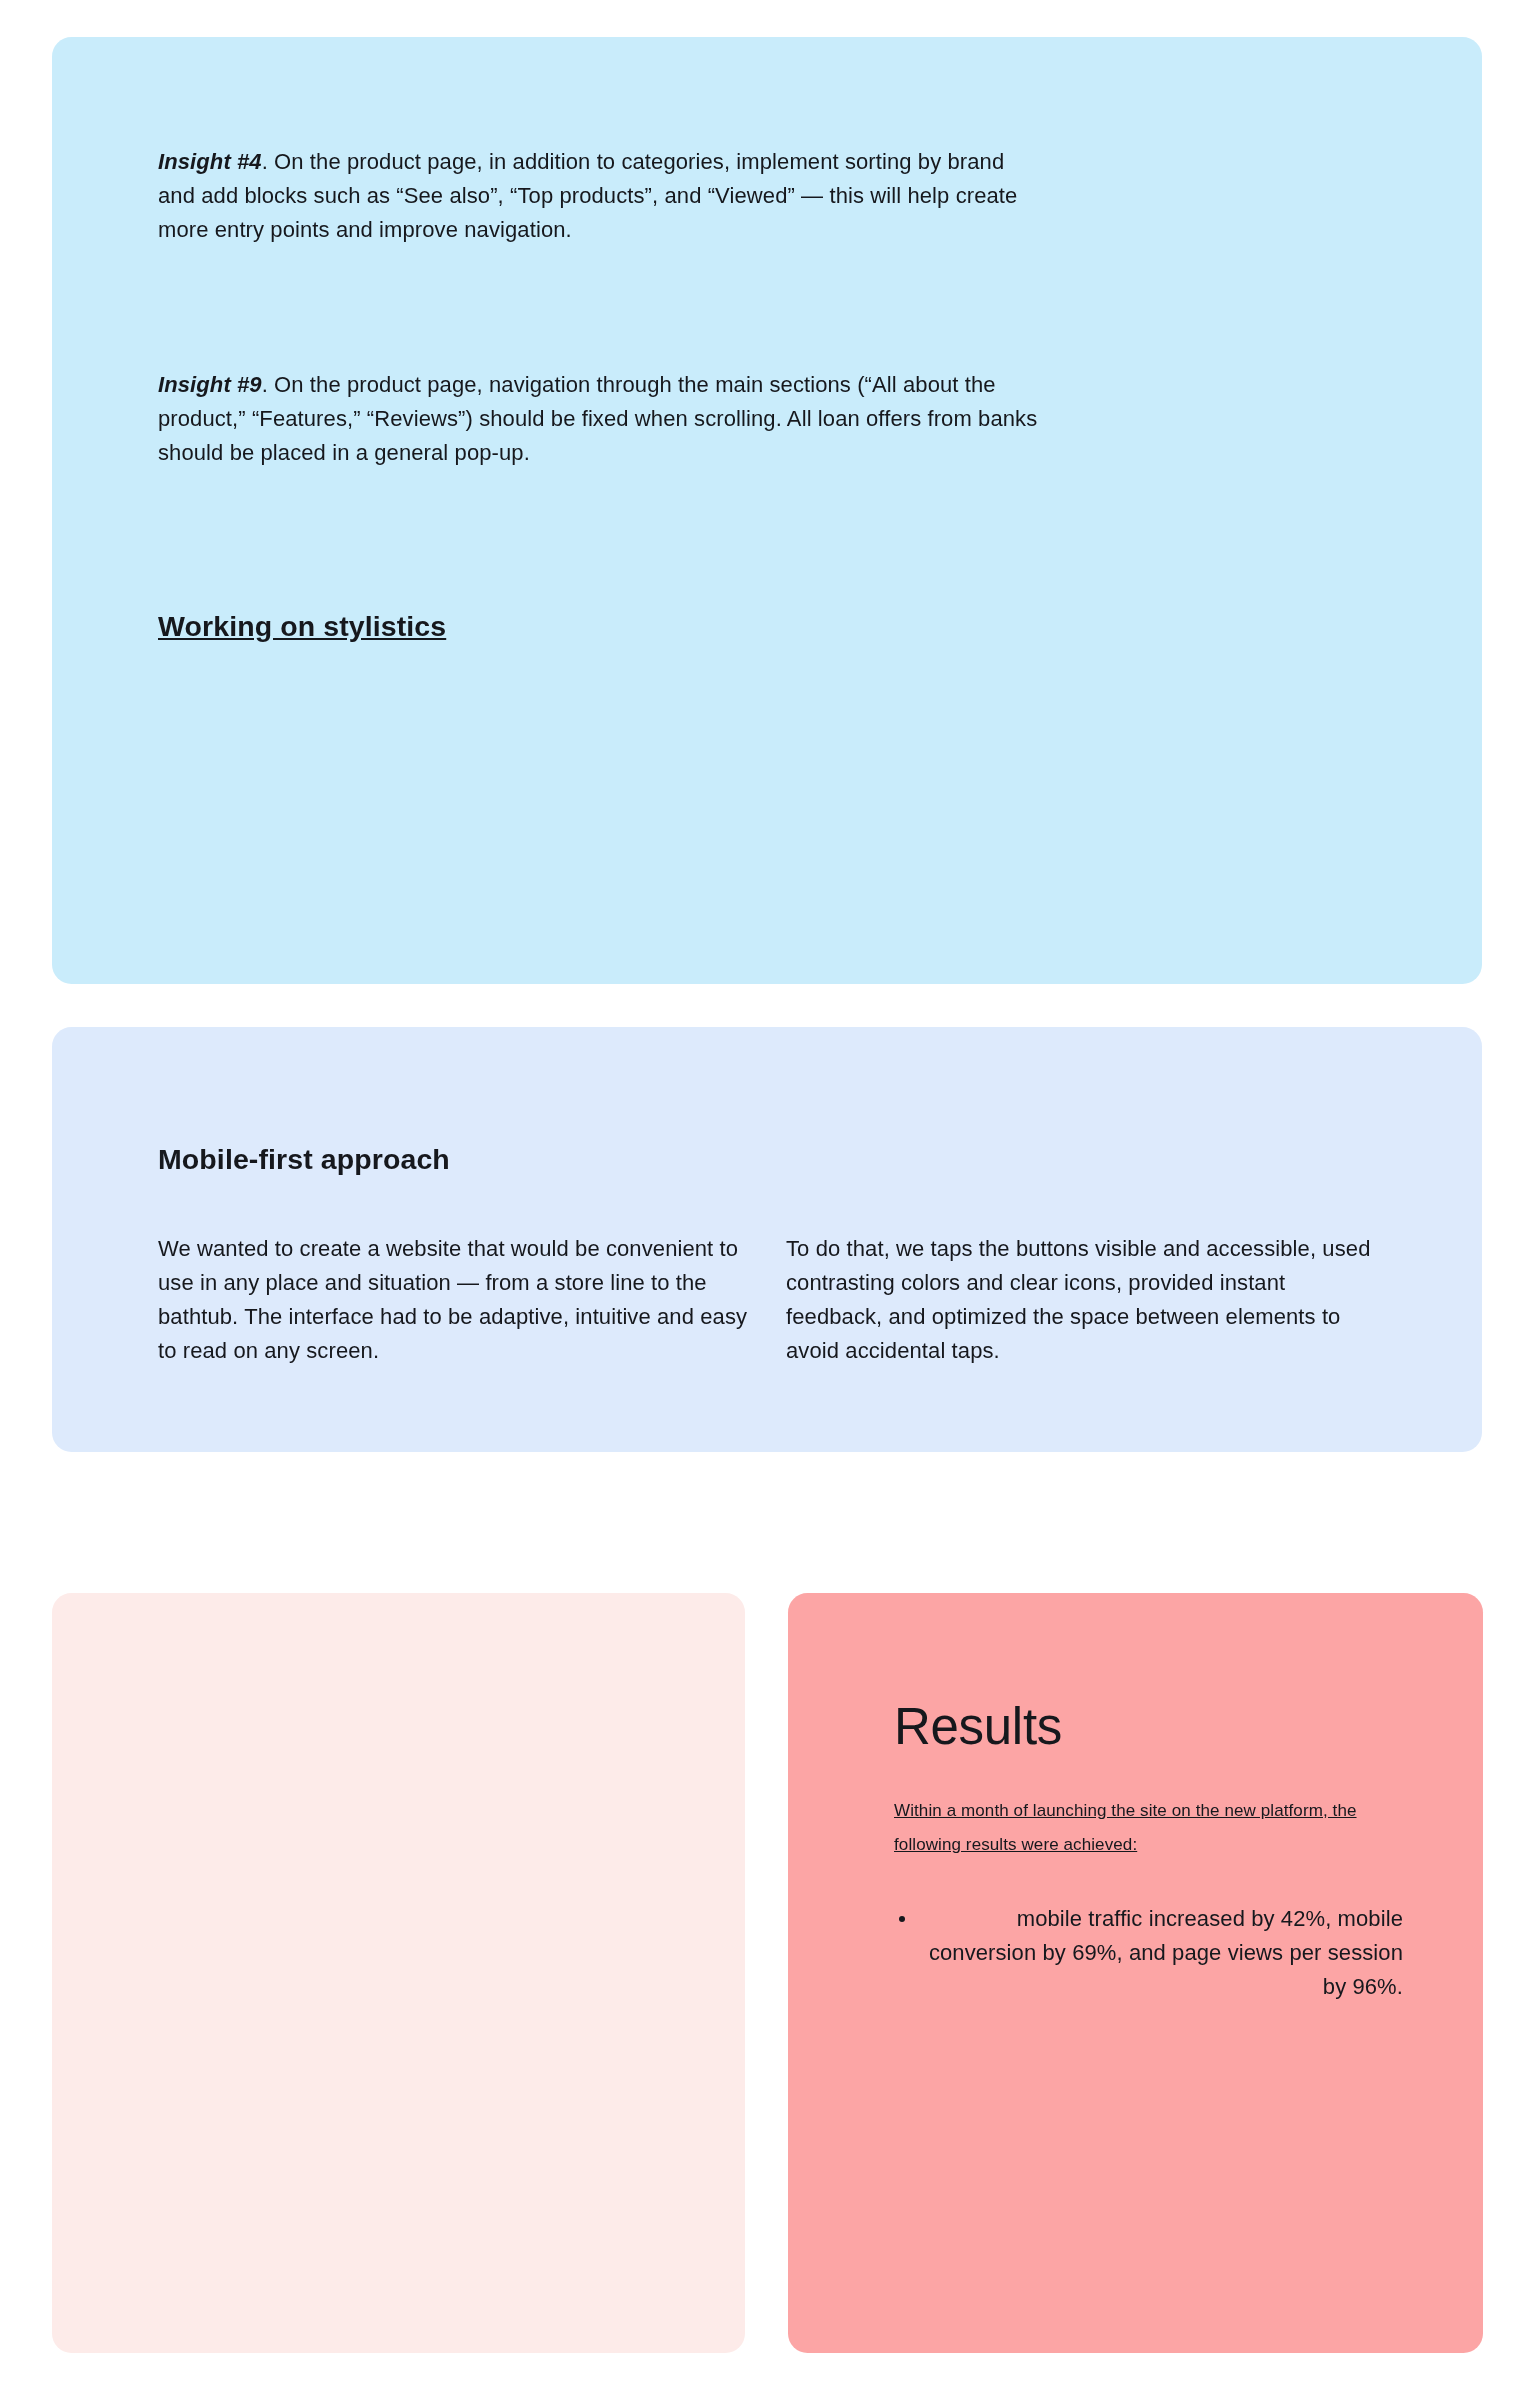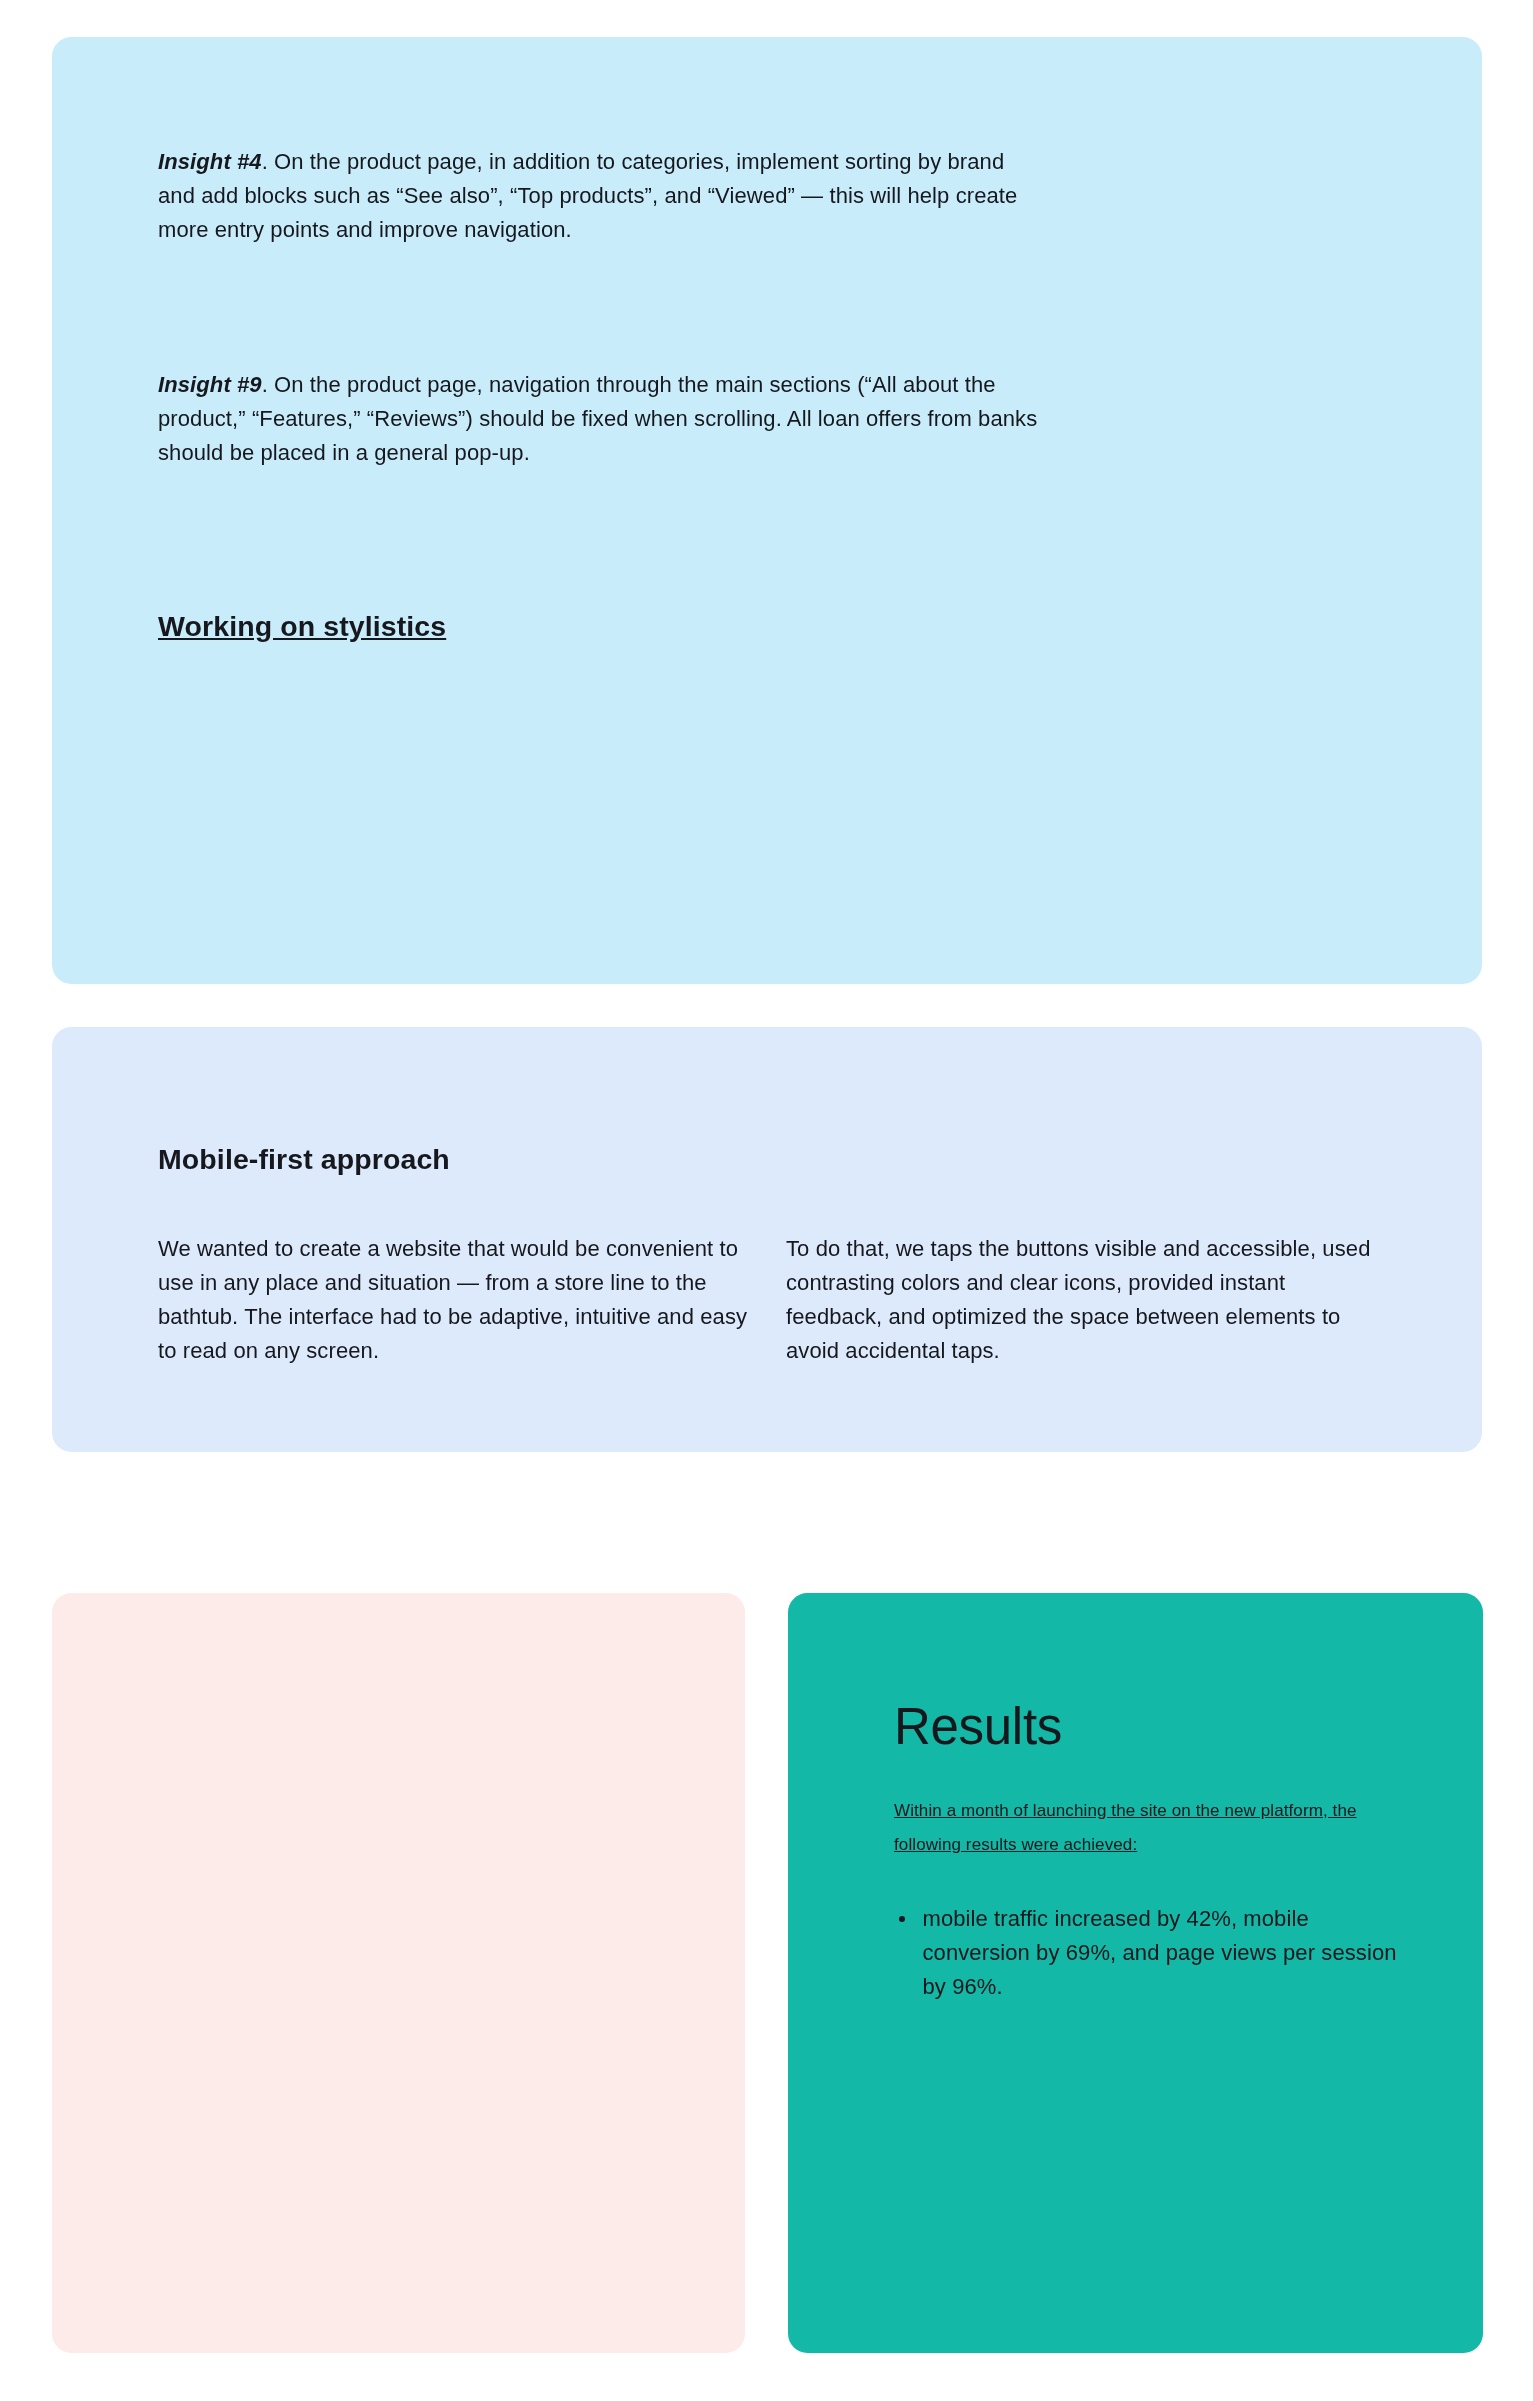--- a/index.html
+++ b/index.html
@@ -51,21 +51,21 @@
     width: 693px;
     height: 760px;
     background: #fdebe9;
   }
 
   #panel-results {
     left: 788px;
     top: 1593px;
     width: 695px;
     height: 760px;
-    background: #14b8a6;
+    background: #fca5a5;
   }
 
   
   .body-text {
     font-size: 22px;
     line-height: 34px;
     letter-spacing: 0.1px;
     color: #16181d;
     margin: 0;
     font-weight: 400;
@@ -157,20 +157,21 @@
     padding: 0;
     list-style: none;
   }
   #results-list li {
     position: relative;
     padding-left: 28.5px;
     margin-bottom: 13.5px;
     font-size: 22px;
     line-height: 34px;
     letter-spacing: 0.1px;
+    text-align: right;
   }
   #results-list li .bullet {
     position: absolute;
     left: 4.5px;
     top: 13.5px;
     width: 6.7px;
     height: 6.7px;
     border-radius: 50%;
     background: #16181d;
   }

